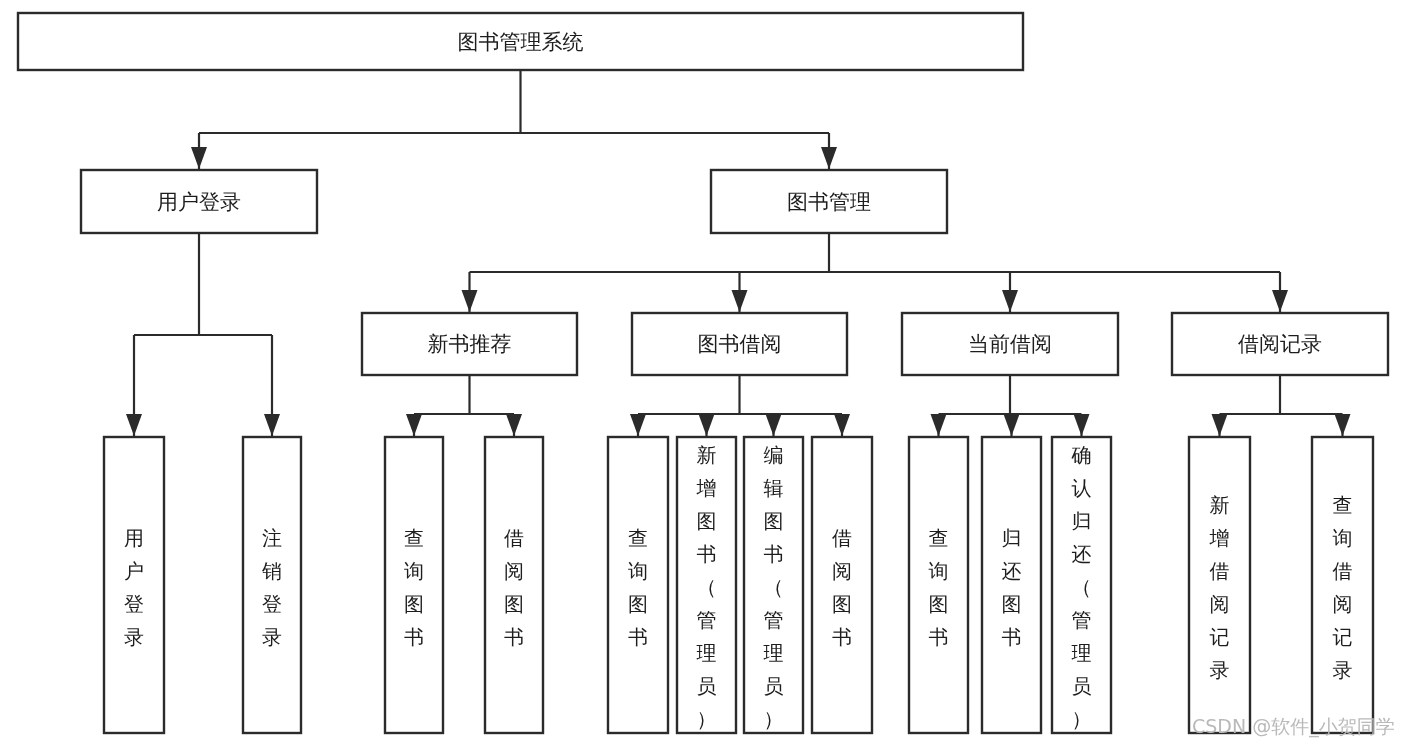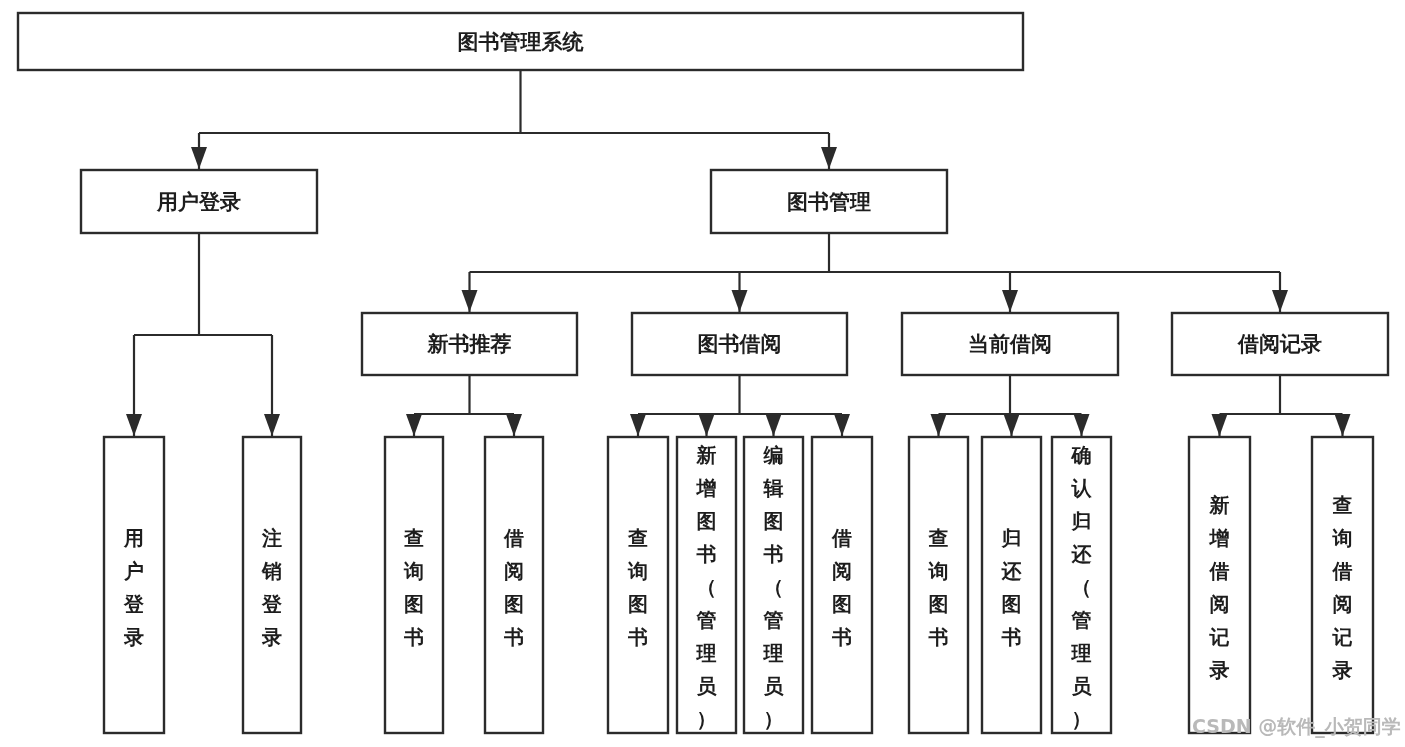--- a/index.html
+++ b/index.html
@@ -10,21 +10,20 @@
   }
   body {
     font-family: "DejaVu Sans", "Liberation Sans", sans-serif;
   }
   #diagram-root {
     position: relative;
     width: 1405px;
     height: 747px;
     background: #ffffff;
     overflow: hidden;
-    font-weight: bold;
   }
   svg#tree-svg {
     position: absolute;
     left: 0;
     top: 0;
     width: 1405px;
     height: 747px;
     display: block;
   }
   .node-box {

